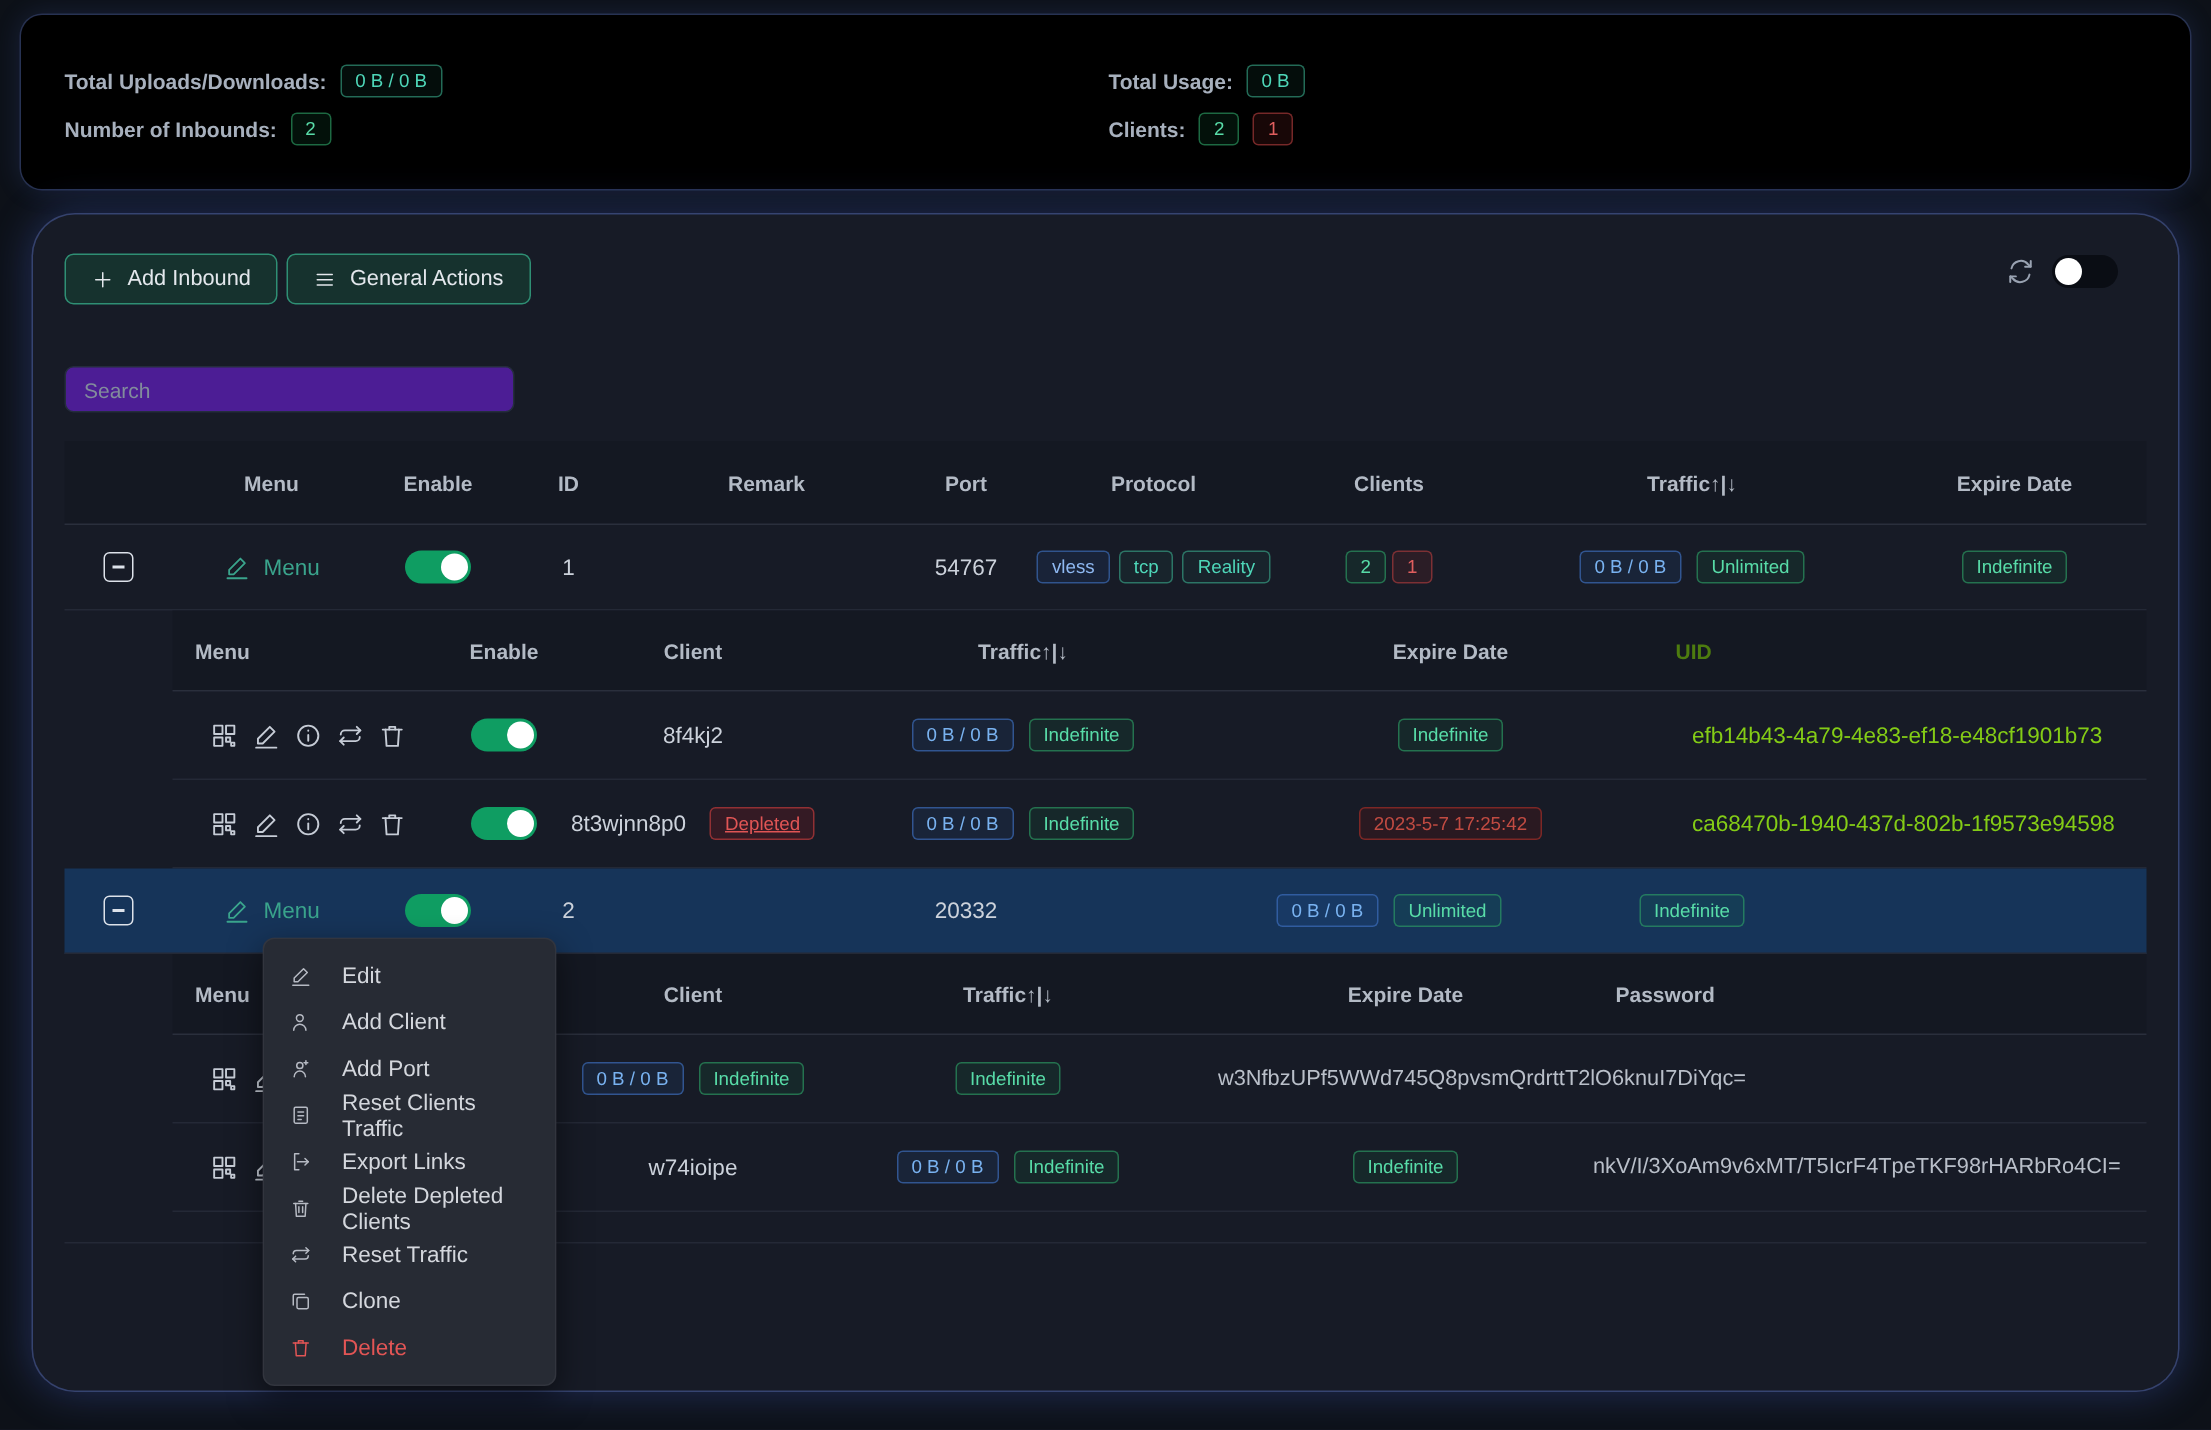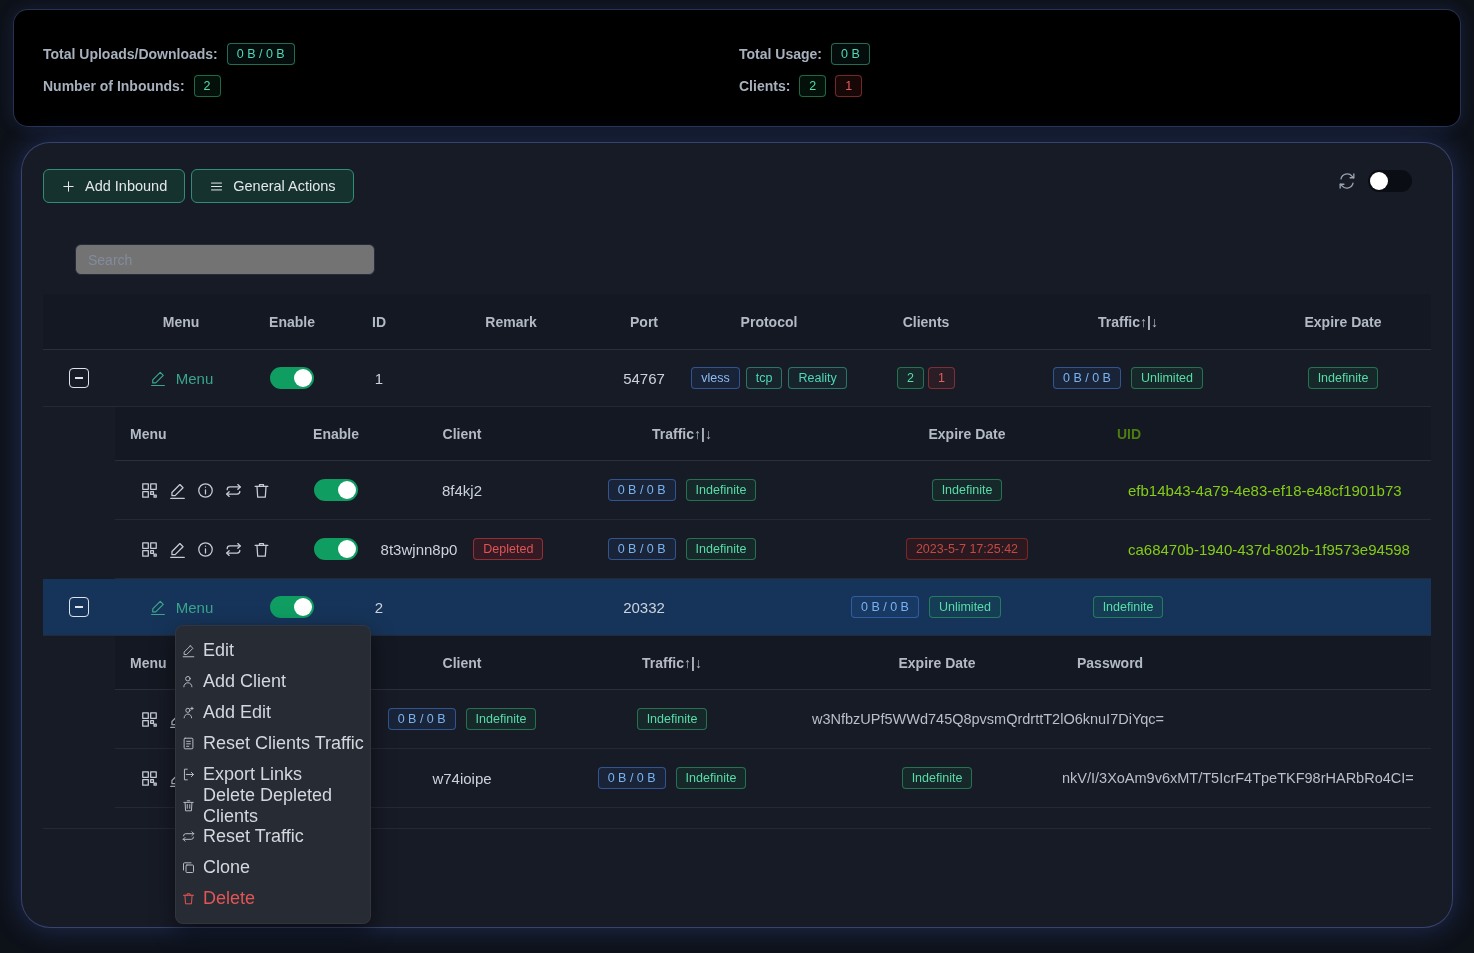--- a/index.html
+++ b/index.html
@@ -46,24 +46,23 @@
   .toggle { position:relative; width:44px; height:22px; border-radius:11px; cursor:pointer; }
   .toggle .knob { position:absolute; top:2px; width:18px; height:18px; border-radius:50%; background:#fff; }
   .toggle.off { background:#0a0d14; }
   .toggle.off .knob { left:2px; }
   .toggle.on { background:#0f9d62; }
   .toggle.on .knob { left:24px; }
 
   
   .search {
     position:absolute; top:101px; left:21px; width:300px; height:31px;
-    background:#737373; border:1px solid #252d3d; border-radius:6px;
+    background:#4c1d95; border:1px solid #252d3d; border-radius:6px;
     color:#ccd2db; font-size:14px; padding:0 12px; outline:none;
     font-family:"Liberation Sans",sans-serif;
-    margin-left:32px;
   }
   .search::placeholder { color:#828c9c; }
 
   
   .table { position:absolute; top:151px; left:21px; right:21px; }
   .g-main { display:grid; grid-template-columns:72px 132px 90px 84px 180px 86px 164px 150px 254px 1fr; }
   .g-sub  { display:grid; grid-template-columns:165px 112px 140px 300px 270px 1fr; }
   .g-sub2 { display:grid; grid-template-columns:165px 112px 140px 280px 250px 1fr; }
   .cell { display:flex; align-items:center; justify-content:center; gap:8px; min-width:0; }
   .cell.left { justify-content:flex-start; }
@@ -97,31 +96,31 @@
   .badge {
     display:inline-block; padding:1.5px 9px; border-radius:4px;
     font-size:12.5px; border:1px solid; white-space:nowrap; line-height:17px;
   }
   .b-teal  { color:#4ed6b8; border-color:rgba(62,185,152,.55); background:rgba(35,110,90,.12); }
   .b-green { color:#58dca8; border-color:rgba(46,165,104,.6); background:rgba(22,122,74,.14); }
   .b-red   { color:#e05e5e; border-color:rgba(176,62,62,.62); background:rgba(152,42,42,.16); }
   .b-blue  { color:#79b2f0; border-color:rgba(62,112,192,.65); background:rgba(42,92,172,.14); }
   .b-reddate { color:#c14b42; border-color:rgba(153,46,40,.75); background:rgba(92,20,22,.28); }
   .tag-blue { color:#8fb9f2; border-color:rgba(64,116,198,.6); background:rgba(30,60,110,.25); }
-  .b-depl  { color:#e05555; border-color:rgba(186,58,58,.7); background:rgba(120,28,32,.3); margin-left:8px; }
+  .b-depl  { color:#e05555; border-color:rgba(186,58,58,.7); background:rgba(120,28,32,.3); margin-left:8px;text-decoration:underline; }
 
   
   .context-menu {
     position:absolute; left:175px; top:625px; width:196px; z-index:50;
     background:#272b34; border:1px solid rgba(255,255,255,.05); border-radius:8px;
     padding:9px 0; box-shadow:0 8px 22px rgba(0,0,0,.5);
   }
   .cm-item {
-    height:31px; display:flex; align-items:center; gap:7px; padding:0 5px;
-    color:#d4d7dd; font-size:18px; cursor:pointer;
+    height:31px; display:flex; align-items:center; gap:20px; padding:0 17px;
+    color:#d4d7dd; font-size:15px; cursor:pointer;
   }
   .cm-item .ic-sm { color:#b6bac3; flex:0 0 auto; }
   .cm-item.danger, .cm-item.danger .ic-sm { color:#e25555; }
 </style>
 </head>
 <body>
 
 <div class="page">
 
   <section class="stats-card">
@@ -494,21 +493,21 @@
           <path d="M4.5 20.5c0-3.6 2.9-6.5 6.5-6.5s6.5 2.9 6.5 6.5"></path>
         </svg>
       <span>Add Client</span>
     </div>
     <div class="cm-item">
       <svg class="ic-sm" viewBox="0 0 24 24">
           <circle cx="11" cy="8.5" r="3.3"></circle>
           <path d="M5 20.5c0-3.3 2.7-6 6-6s6 2.7 6 6"></path>
           <path d="M17.5 3.5v4M15.5 5.5h4"></path>
         </svg>
-      <span>Add Edit</span>
+      <span>Add Port</span>
     </div>
     <div class="cm-item">
       <svg class="ic-sm" viewBox="0 0 24 24">
           <rect x="5" y="3.5" width="14" height="17" rx="1.5"></rect>
           <path d="M9 8.5h6M9 12.5h6M9 16.5h3.5"></path>
         </svg>
       <span>Reset Clients Traffic</span>
     </div>
     <div class="cm-item">
       <svg class="ic-sm" viewBox="0 0 24 24">

